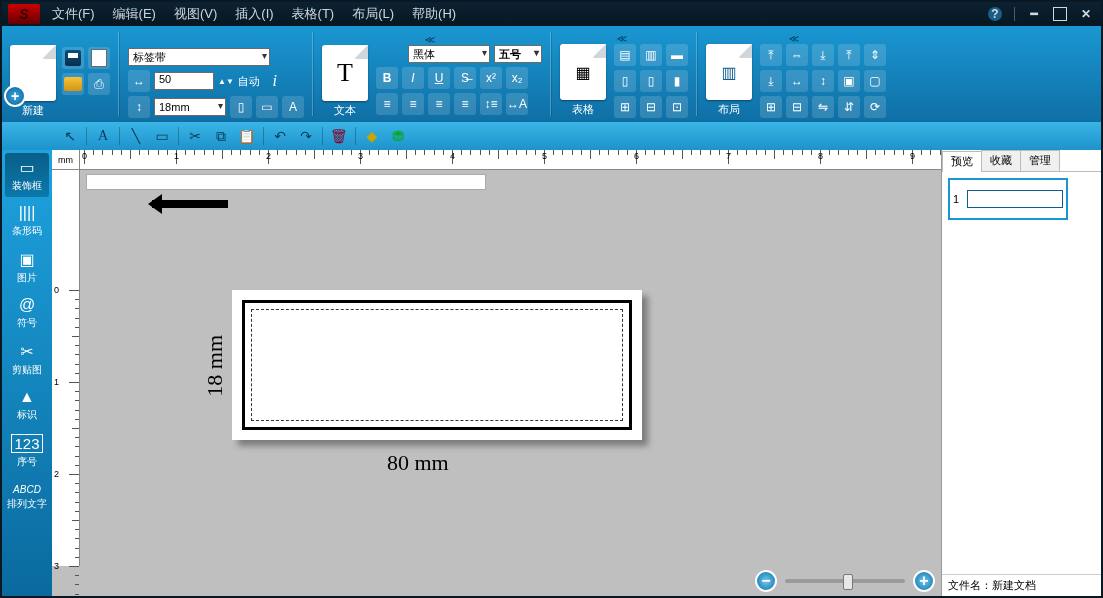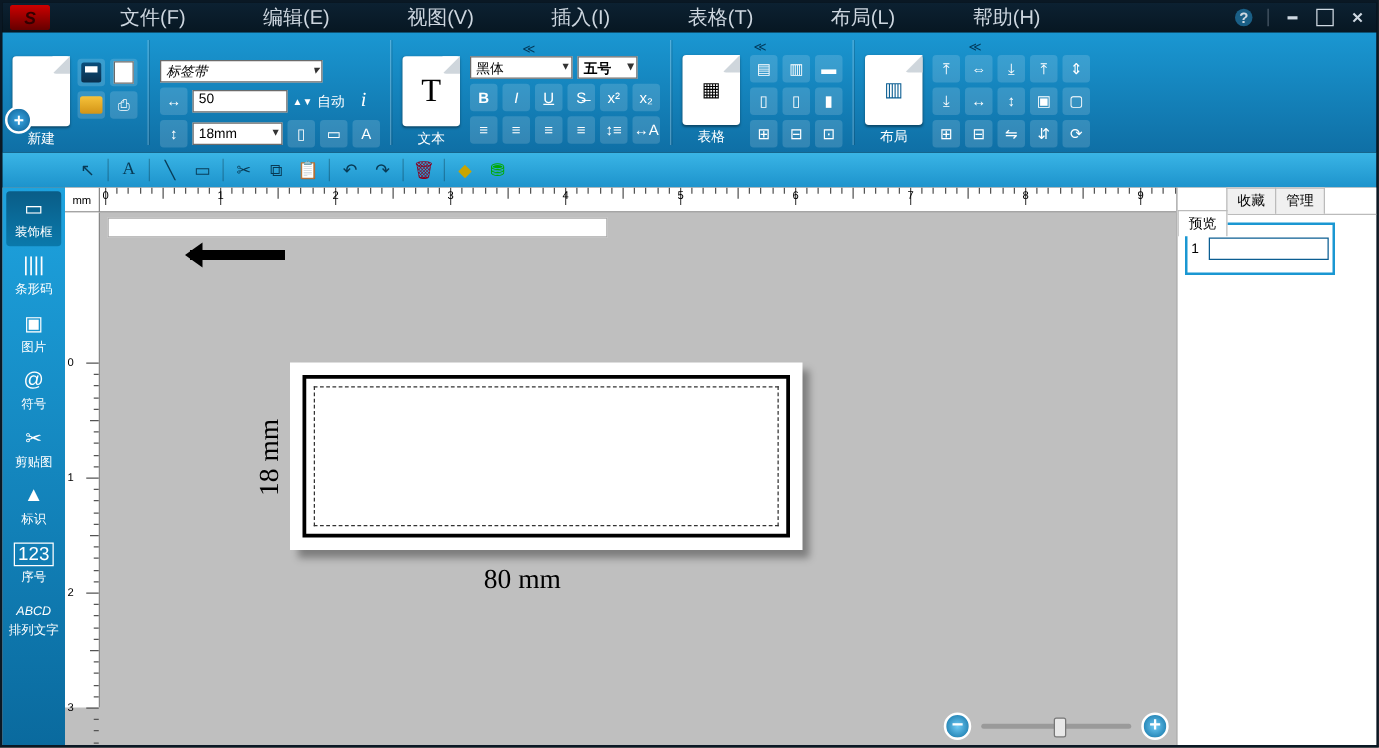--- a/index.html
+++ b/index.html
@@ -6,21 +6,21 @@
   body { width: 1103px; height: 598px; background: #000; overflow: hidden; }
   .window { width: 1103px; height: 598px; display: flex; flex-direction: column; border: 2px solid #0a1824; }
 
   
   .titlebar { height: 24px; background: linear-gradient(#0c2132,#071722); display: flex; align-items: center; color: #dde7ef; font-size: 12px; }
   .tbricons { display: flex; margin-left: auto; padding-right: 8px; gap: 12px; align-items: center; }
   .tbricons span { display:inline-flex; width:14px; height:14px; justify-content:center; align-items:center; color:#cfd9e2; font-weight:bold; font-size:12px; cursor:default; }
   .tb-sq { border:1px solid #cfd9e2; width:10px; height:10px; }
   .logo { width: 32px; height: 20px; margin: 0 6px; background: linear-gradient(#c00,#600); border-radius:2px; display:flex; align-items:center; justify-content:center; color:#300; font-style:italic; font-weight:bold; font-size:14px;}
   .menubar { display:flex; gap:18px; margin-left: 6px;}
-  .menuitem { font-size:16px; color:#cdd6df;margin-left:44px; }
+  .menuitem { font-size:13px; color:#cdd6df; }
 
   
   .ribbon { height: 96px; background: linear-gradient(#1a97d2,#0f6fa5); display:flex; align-items:stretch; position:relative; }
   .rgroup { display:flex; flex-direction:column; justify-content:flex-end; align-items:center; padding:6px 8px 4px 8px; position:relative; }
   .rsep { width:0; border-left:1px solid rgba(255,255,255,.25); border-right:1px solid rgba(0,0,0,.15); margin:6px 0; }
   .rlabel { color:#fff; font-size:11px; margin-top:2px; }
   .bigicon { width:46px; height:56px; background:#fff; border-radius:3px; box-shadow:0 1px 2px rgba(0,0,0,.4); position:relative; }
   .bigicon::before { content:""; position:absolute; top:0; right:0; width:14px; height:14px; background:linear-gradient(135deg,#fff 48%,#cfd6dc 52%); border-bottom-left-radius:3px;}
   .newplus { position:absolute; left:-6px; bottom:-6px; width:22px; height:22px; border-radius:50%; background:radial-gradient(#3ba7e4,#0b5e92); border:2px solid #fff; display:flex; align-items:center; justify-content:center; color:#fff; font-weight:bold; font-size:14px;}
   .smicon { width:22px; height:22px; background:rgba(255,255,255,.15); border-radius:3px; display:flex; align-items:center; justify-content:center; color:#fff; font-size:12px; }
@@ -64,21 +64,21 @@
   .vnum { position:absolute; left:2px; font-size:9px; transform:translateY(-5px);}
   .zoomrow { position:absolute; right:6px; bottom:4px; height:22px; display:flex; align-items:center; gap:8px;}
   .zbtn { width:22px; height:22px; border-radius:50%; background:radial-gradient(#6fcaf4,#0d6fa2); border:2px solid #fff; color:#fff; display:flex; align-items:center; justify-content:center; font-weight:bold;}
   .zslider { width:120px; height:4px; background:#9a9a9a; border-radius:2px; position:relative;}
   .zslider::before { content:""; position:absolute; left:58px; top:-5px; width:8px; height:14px; background:#e8e8e8; border:1px solid #777; border-radius:2px;}
 
   
   .rpanel { width:160px; background:#fff; border-left:1px solid #999; display:flex; flex-direction:column;}
   .rtabs { height:22px; display:flex; border-bottom:1px solid #bbb;}
   .rtab { flex:0 0 auto; padding:2px 8px; font-size:11px; background:#f0f0f0; border:1px solid #bbb; border-bottom:none; margin-right:-1px; }
-  .rtab.active { background:#fff; position:relative; top:18px;}
+  .rtab.active { background:#fff; position:relative; top:1px;}
   .plist { flex:1; padding:6px; }
   .pthumb { border:2px solid #1a97d2; padding:3px; width:120px; height:42px; display:flex; align-items:center; gap:4px;}
   .pthumb .pn { font-size:11px; width:10px;}
   .pthumb .pv { flex:1; border:1px solid #0b5e92; height:18px;}
   .pbtns { display:flex; gap:6px; padding:4px; border-top:1px solid #ccc;}
   .pbtn { flex:1; font-size:11px; background:linear-gradient(#fafafa,#e2e2e2); border:1px solid #999; text-align:center; padding:2px 0;}
   .status { height:22px; border-top:1px solid #ccc; font-size:11px; display:flex; align-items:center; padding:0 6px;}
 
   
   .i-save { width:16px; height:16px; background:linear-gradient(#0a4f7c,#0a2f4c); border-radius:2px; position:relative;}
@@ -136,24 +136,24 @@
             </div>
           <div class="smicon">⎙</div>
         </div>
       </div>
     </div>
     <div class="rsep"></div>
 
     <div class="rgroup">
       <div style="display:flex; gap:8px; align-items:flex-start;">
         <div style="display:flex; flex-direction:column; gap:4px;">
-          <div class="combo" style="width:130px;font-style:italic;">标签带</div>
+          <div class="combo" style="width:142px;">标签带</div>
           <div style="display:flex; gap:4px; align-items:center;">
             <span class="smicon">↔</span>
-            <div class="input" style="width:76px;">50</div>
+            <div class="input" style="width:60px;">50</div>
             <span style="display:flex;flex-direction:column;line-height:7px;font-size:8px;color:#fff;">▲▼</span>
             <span style="color:#fff;font-size:11px;">自动</span>
             <span class="smicon" style="font-style:italic;font-family:serif;font-size:16px;background:none;">i</span>
           </div>
           <div style="display:flex; gap:4px; align-items:center;">
             <span class="smicon">↕</span>
             <div class="combo" style="width:72px;">18mm</div>
             <span class="smicon">▯</span>
             <span class="smicon">▭</span>
             <span class="smicon">A</span>
@@ -164,21 +164,21 @@
     <div class="rsep"></div>
 
     <div class="rgroup">
       <span class="chev">≪</span>
       <div style="display:flex; gap:8px; align-items:flex-start;">
         <div style="display:flex; flex-direction:column; align-items:center;">
           <div class="bigicon" style="display:flex;align-items:center;justify-content:center;font-family:serif;font-size:26px;color:#000;">T</div>
           <div class="rlabel">文本</div>
         </div>
         <div style="display:flex; flex-direction:column; gap:4px;">
-          <div style="display:flex; gap:4px;">
+          <div style="display:flex; gap:4px;margin-left:32px;">
             <div class="combo" style="width:82px;">黑体</div>
             <div class="combo" style="width:48px;font-weight:bold;">五号</div>
           </div>
           <div class="grid6">
             <div class="smicon">
                 <b>B</b>
               </div>
             <div class="smicon">
                 <i>I</i>
               </div>
@@ -484,16 +484,20 @@
         <div class="rtab active">预览</div>
         <div class="rtab">收藏</div>
         <div class="rtab">管理</div>
       </div>
       <div class="plist">
         <div class="pthumb">
           <span class="pn">1</span>
           <div class="pv"></div>
         </div>
       </div>
+      <div class="status">
+        <span>文件名：</span>
+        <span>新建文档</span>
+      </div>
     </div>
 
   </div>
 </div>
 
 </body></html>

